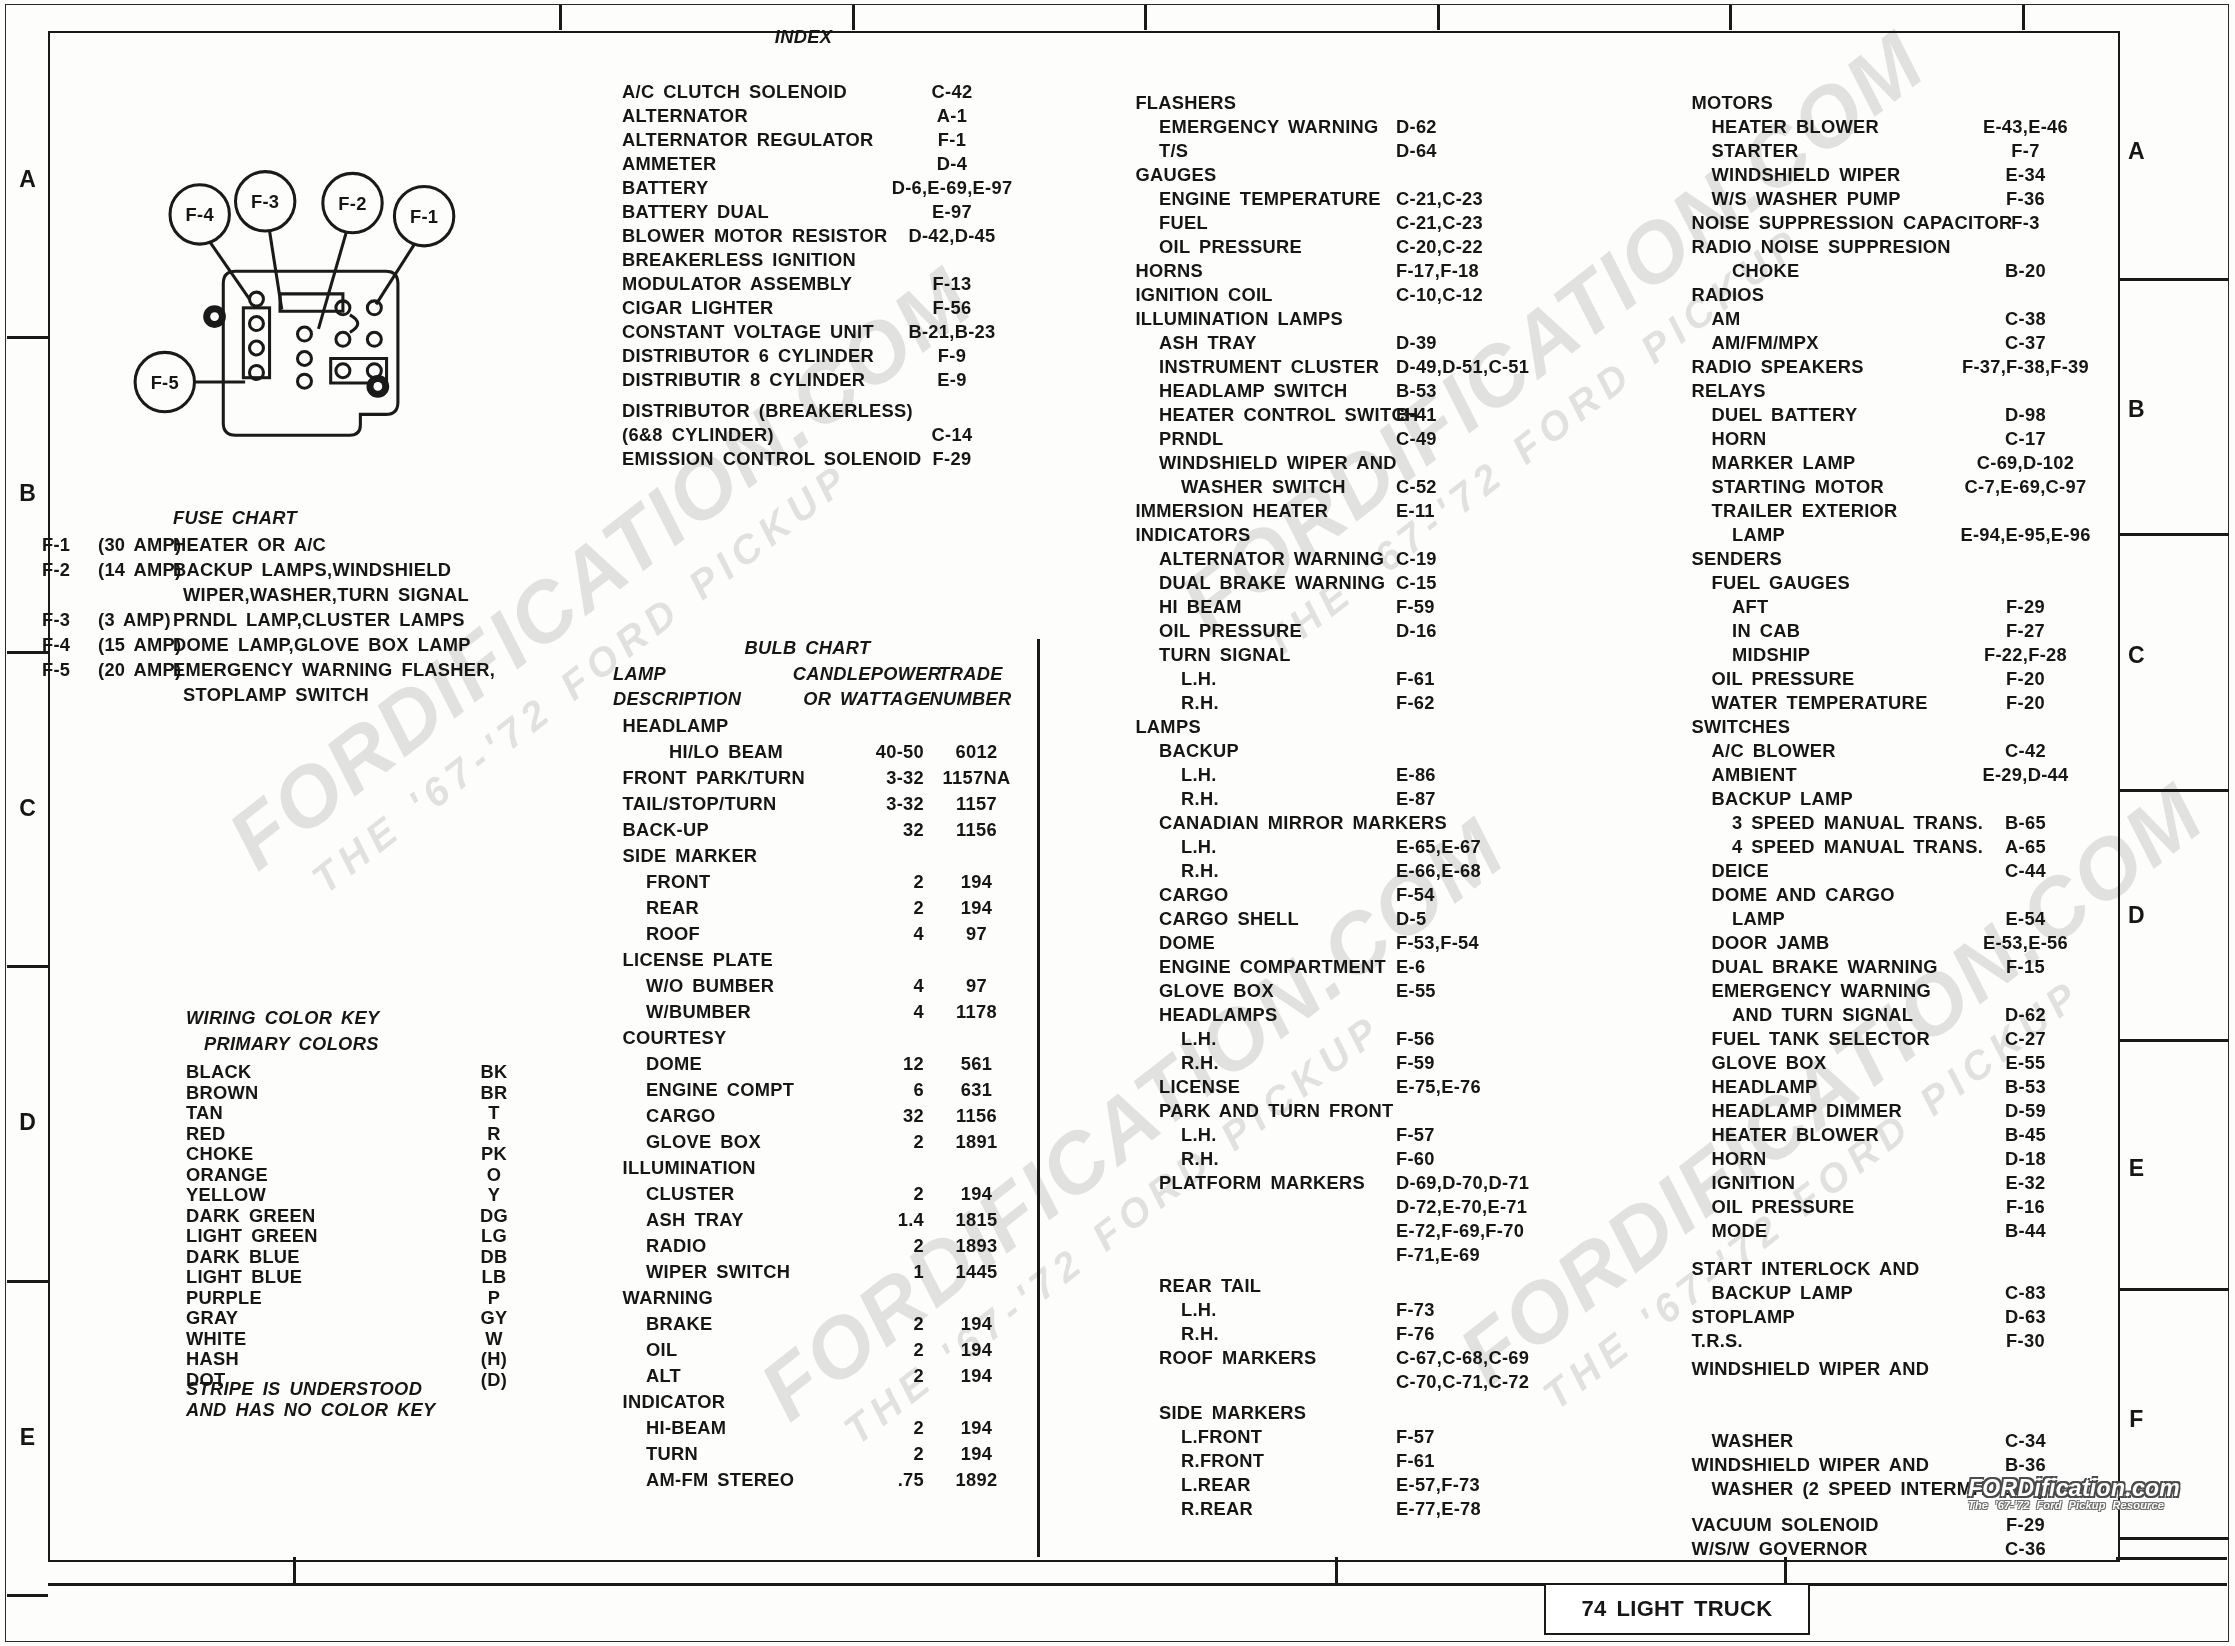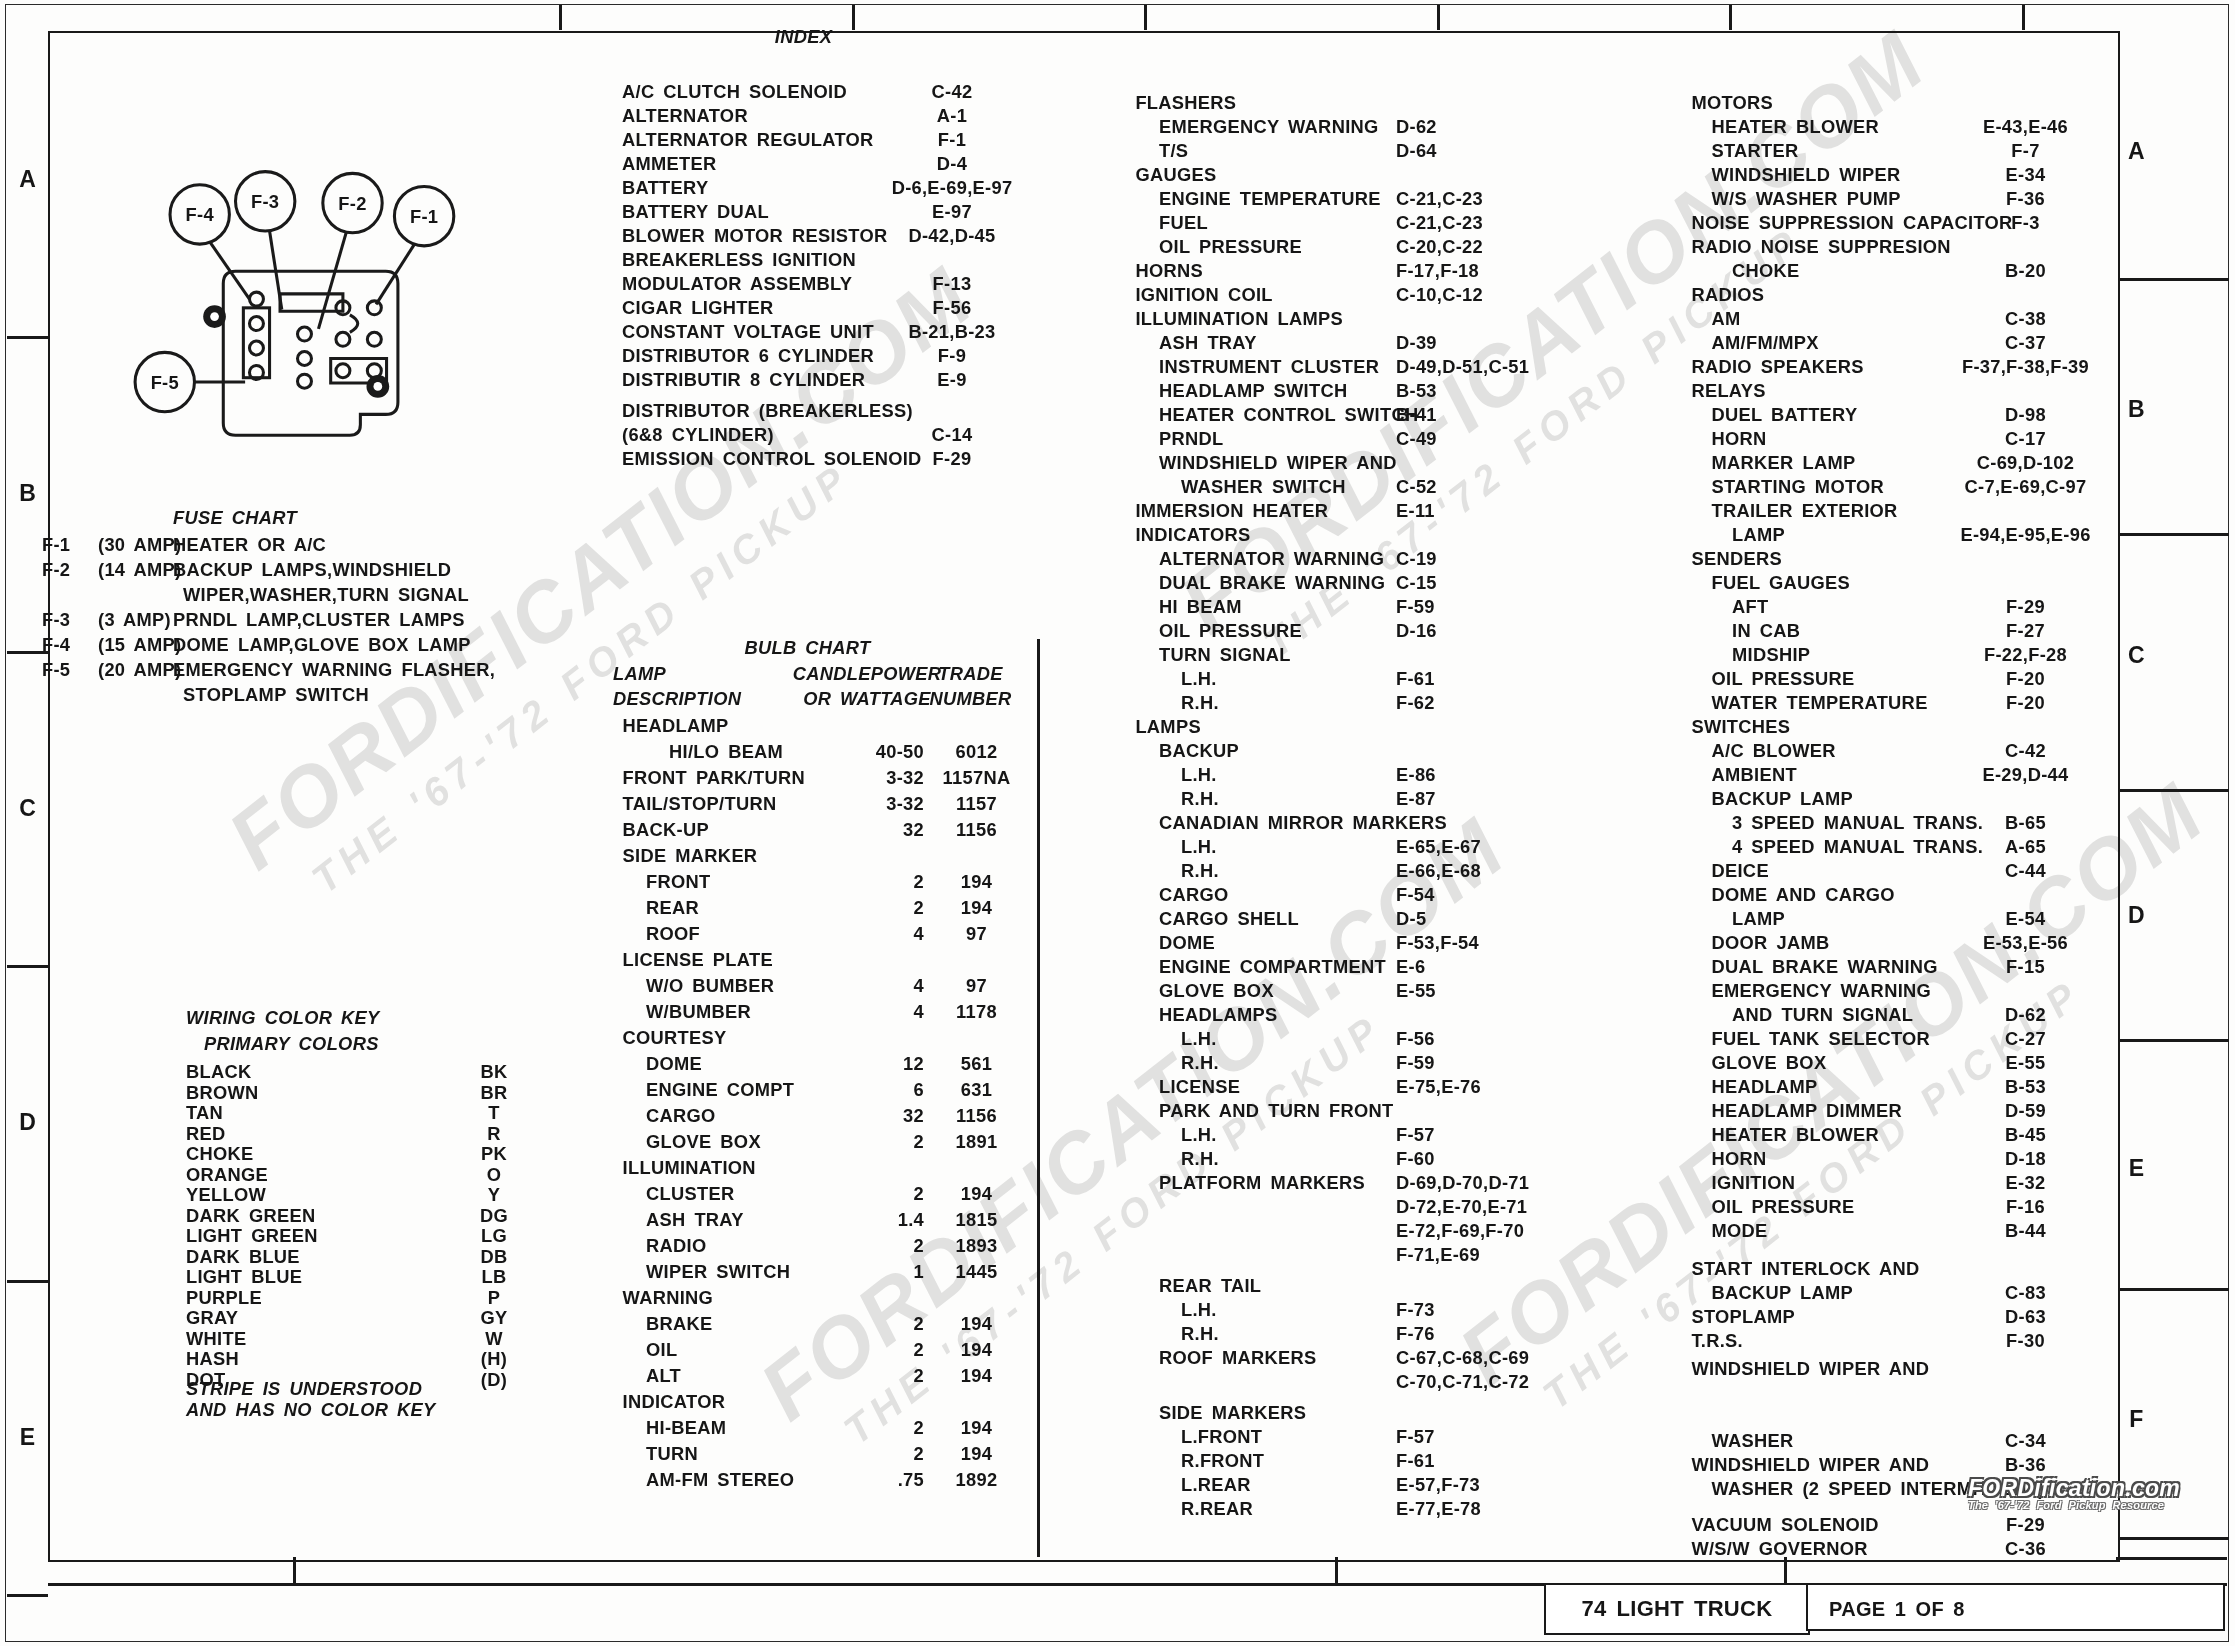--- a/index.html
+++ b/index.html
@@ -401,16 +401,15 @@
     <div class="s1">FORDification.com</div>
     <div class="s2">The '67-'72 Ford Pickup Resource</div>
   </div>
 
   <div class="hline z2" style="left:2116px;top:1557px;width:111px;"></div>
   <div class="hline z2" style="left:48px;top:1583px;width:2179px;"></div>
   <div class="vline z2" style="left:293px;top:1557px;height:28px;"></div>
   <div class="vline z2" style="left:1335px;top:1557px;height:28px;"></div>
   <div class="vline z2" style="left:1784px;top:1557px;height:28px;"></div>
   <div class="tbox z2 ctr" style="left:1544px;top:1583px;width:262px;height:48px;line-height:48px;font-size:22px;">74  LIGHT  TRUCK</div>
-  <div class="tbox z2" style="left:1806px;top:1583px;width:419px;height:48px;line-height:48px;font-size:20px;padding-left:21px;box-sizing:border-box;">PAGE 1 OF 8</div>
 
 </div>
 
 
 </body></html>

